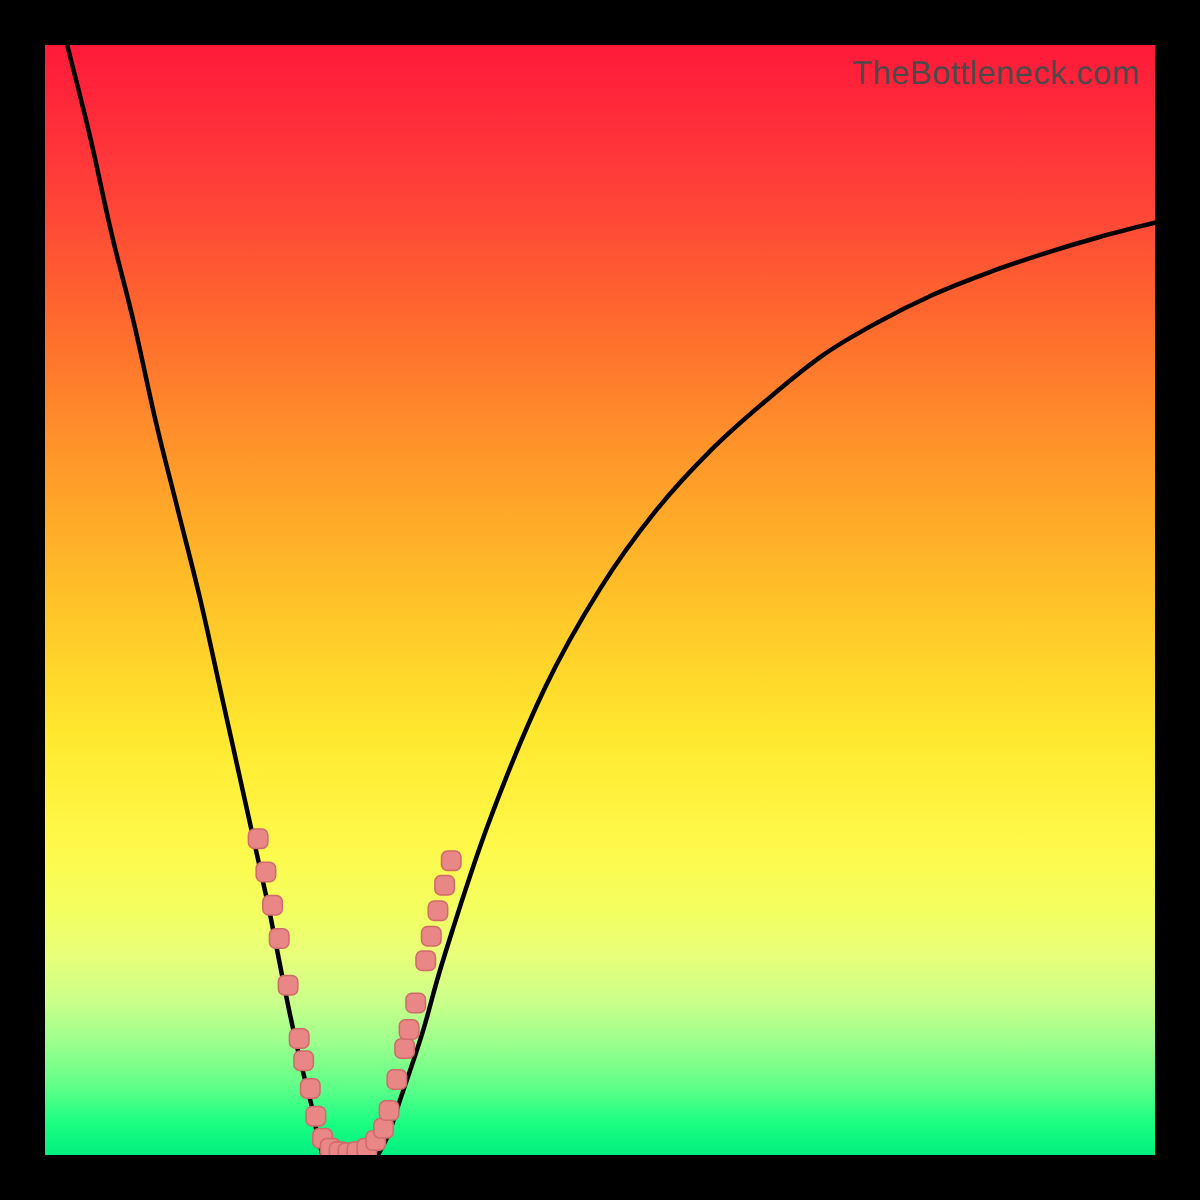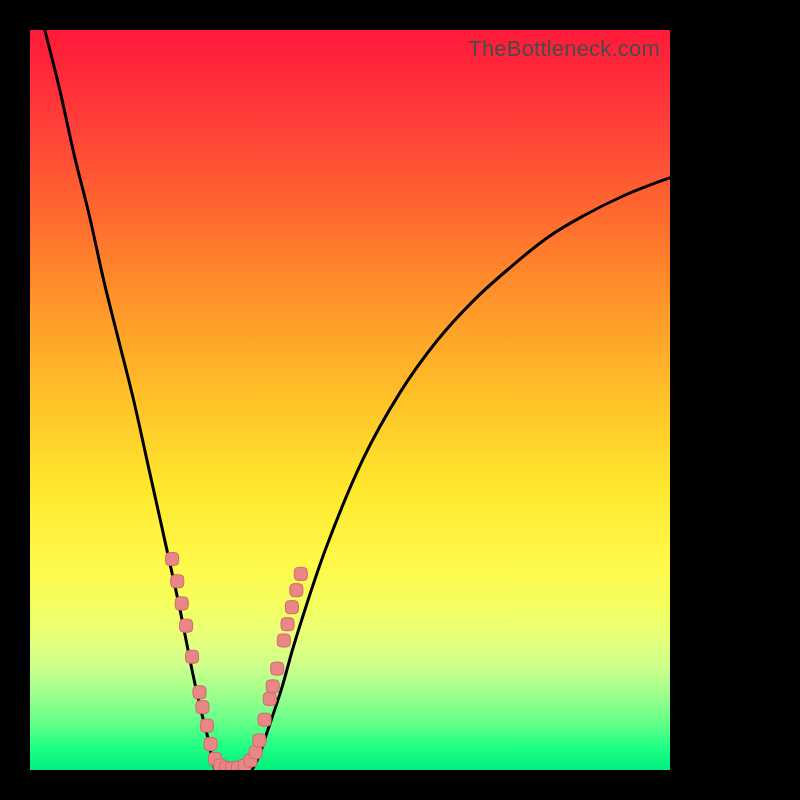--- a/index.html
+++ b/index.html
@@ -16,21 +16,21 @@
     top: 0;
     left: 0;
     width: 800px;
     height: 800px;
     background: #000;
   }
   #plot {
     position: absolute;
     top: 30px;
     left: 30px;
-    width: 640px;
+    width: 740px;
     height: 740px;
     
     background: linear-gradient(to bottom,
       #ff1a3a 0%,
       #ff2a3a 6%,
       #ff4338 14%,
       #ff6a2e 25%,
       #ff932a 36%,
       #ffc228 50%,
       #ffe82e 62%,

